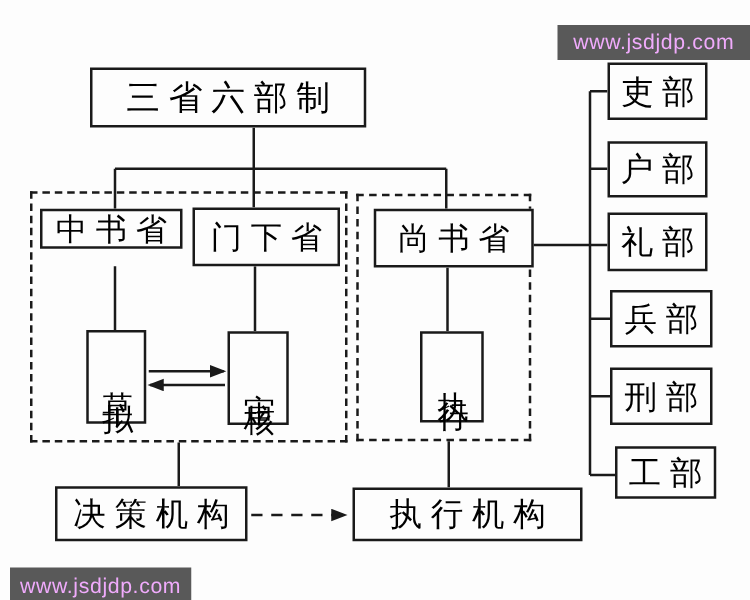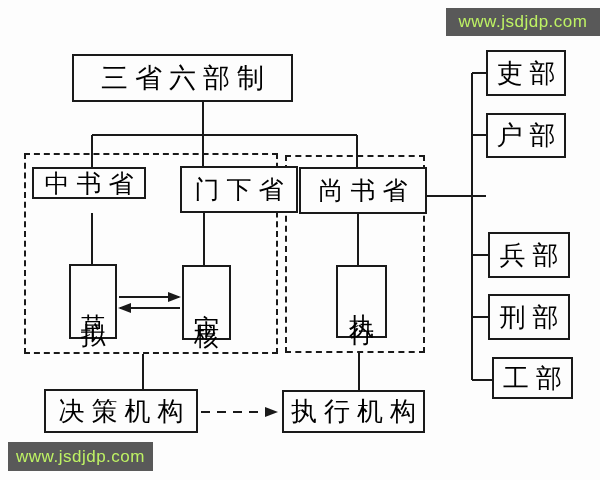--- a/index.html
+++ b/index.html
@@ -34,28 +34,29 @@
   .dashedrect {
     position: absolute;
     box-sizing: border-box;
     border: 2px dashed #1a1a1a;
     background: transparent;
     z-index: 0;
   }
   .watermark {
     position: absolute;
     background: #595959;
-    color: #bef264;
+    color: #f0abfc;
     font-family: "Liberation Sans", sans-serif;
     display: flex;
     align-items: center;
     justify-content: center;
     font-size: 17px;
     letter-spacing: 0.5px;
     z-index: 3;
+    margin-top: 12px;
   }
   .fs-title { font-size: 27px; }
   .fs-dept  { font-size: 25px; }
   .fs-min   { font-size: 26px; }
   .fs-org   { font-size: 26px; }
   .fs-vert  { font-size: 25px; }
 </style>
 </head>
 <body>
 
@@ -100,49 +101,52 @@
   <div class="dashedrect" style="left:24px; top:153px; width:254px; height:201px;"></div>
   <div class="dashedrect" style="left:285px; top:155px; width:140px; height:198px;"></div>
 
   <div class="box fs-title" style="left:72px; top:54px; width:221px; height:48px;">
     <span>三省六部制</span>
   </div>
 
   <div class="box fs-dept" style="left:32px; top:167px; width:114px; height:32px;">
     <span>中书省</span>
   </div>
-  <div class="box fs-dept" style="left:154px; top:166px; width:118px; height:47px;margin-left:26px;">
+  <div class="box fs-dept" style="left:154px; top:166px; width:118px; height:47px;">
     <span>门下省</span>
   </div>
   <div class="box fs-dept" style="left:299px; top:167px; width:128px; height:47px;">
     <span>尚书省</span>
   </div>
 
   <div class="box vertical fs-vert" style="left:69px; top:264px; width:48px; height:75px;">
     <span>草拟</span>
   </div>
   <div class="box vertical fs-vert" style="left:182px; top:265px; width:49px; height:75px;">
     <span>审核</span>
   </div>
   <div class="box vertical fs-vert" style="left:336px; top:265px; width:51px; height:73px;">
     <span>执行</span>
   </div>
 
   <div class="box fs-org" style="left:44px; top:389px; width:154px; height:44px;">
     <span>决策机构</span>
   </div>
-  <div class="box fs-org" style="left:282px; top:390px; width:143px; height:43px;">
+  <div class="box fs-org" style="left:282px; top:390px; width:184px; height:43px;">
     <span>执行机构</span>
   </div>
 
   <div class="box fs-min" style="left:486px; top:50px; width:80px; height:46px;">
     <span>吏部</span>
   </div>
   <div class="box fs-min" style="left:486px; top:113px; width:80px; height:45px;">
     <span>户部</span>
+  </div>
+  <div class="box fs-min" style="left:486px; top:170px; width:80px; height:47px;">
+    <span>礼部</span>
   </div>
   <div class="box fs-min" style="left:488px; top:294px; width:82px; height:46px;">
     <span>刑部</span>
   </div>
   <div class="box fs-min" style="left:488px; top:232px; width:82px; height:46px;">
     <span>兵部</span>
   </div>
   <div class="box fs-min" style="left:492px; top:357px; width:81px; height:42px;">
     <span>工部</span>
   </div>

